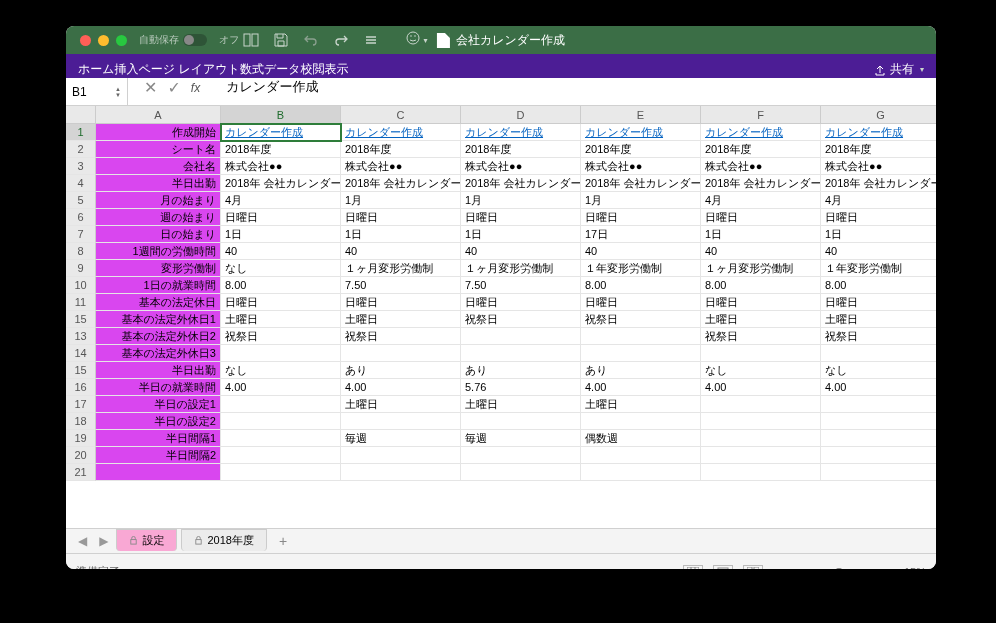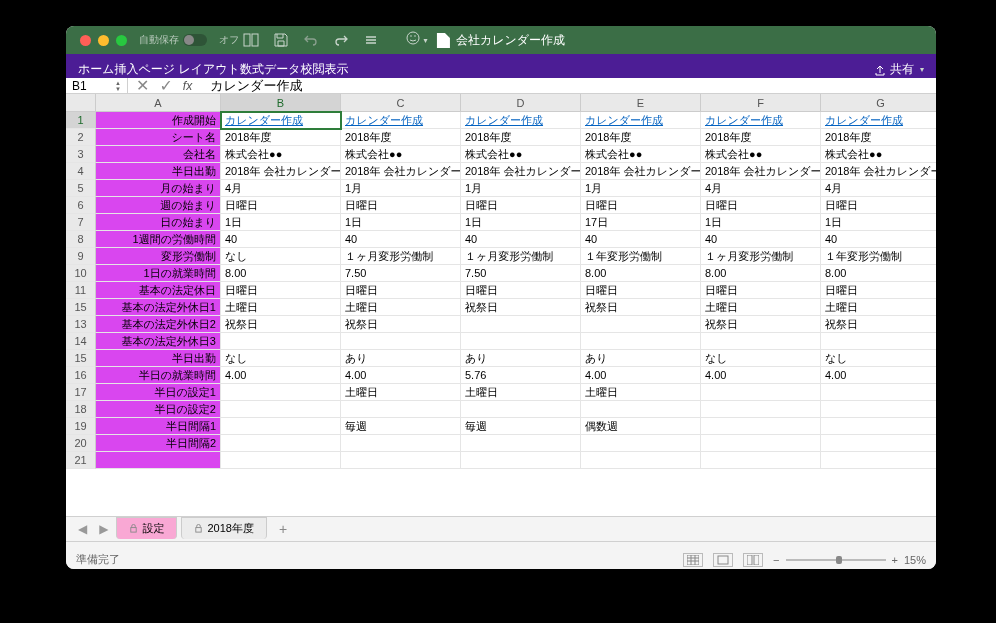--- a/index.html
+++ b/index.html
@@ -27,21 +27,21 @@
 .smiley svg { width: 16px; height: 16px; }
 .chev { margin-left: 2px; color: #c9d5cc; font-size: 8px; }
 
 
 .ribbon { height: 24px; background: #4c1d95; display: flex; align-items: flex-end; padding: 0 12px; }
 .ribbon .tab { color: #fff; font-size: 12px; cursor: pointer; }
 .share { margin-left: auto; color: #fff; font-size: 12px; display: flex; align-items: center; gap: 4px; }
 .share svg { width: 12px; height: 12px; }
 
 
-.fbar { height: 16px; background: #fff; border-bottom: 1px solid #d0d0d0; display: flex; align-items: center; }
+.fbar { height: 28px; background: #fff; border-bottom: 1px solid #d0d0d0; display: flex; align-items: flex-start; gap: 8px; }
 .namebox { width: 62px; padding: 0 6px; font-size: 12px; border-right: 1px solid #d0d0d0; height: 100%; display: flex; align-items: center; justify-content: space-between; }
 .stepper { display: flex; flex-direction: column; gap: 0; }
 .stepper span { font-size: 6px; line-height: 6px; color: #666; }
 .fbtns { display: flex; align-items: center; padding: 0 8px; gap: 10px; color: #888; }
 .fx { font-style: italic; font-size: 12px; color: #555; }
 .fcontent { padding: 0 10px; font-size: 13px; }
 
 
 .grid-wrap { height: calc(100% - 28px - 24px - 24px - 25px - 20px); overflow: hidden; position: relative; background: #fff; }
 .grid { display: grid; grid-template-columns: 30px 125px repeat(6, 120px); font-size: 11px; }

